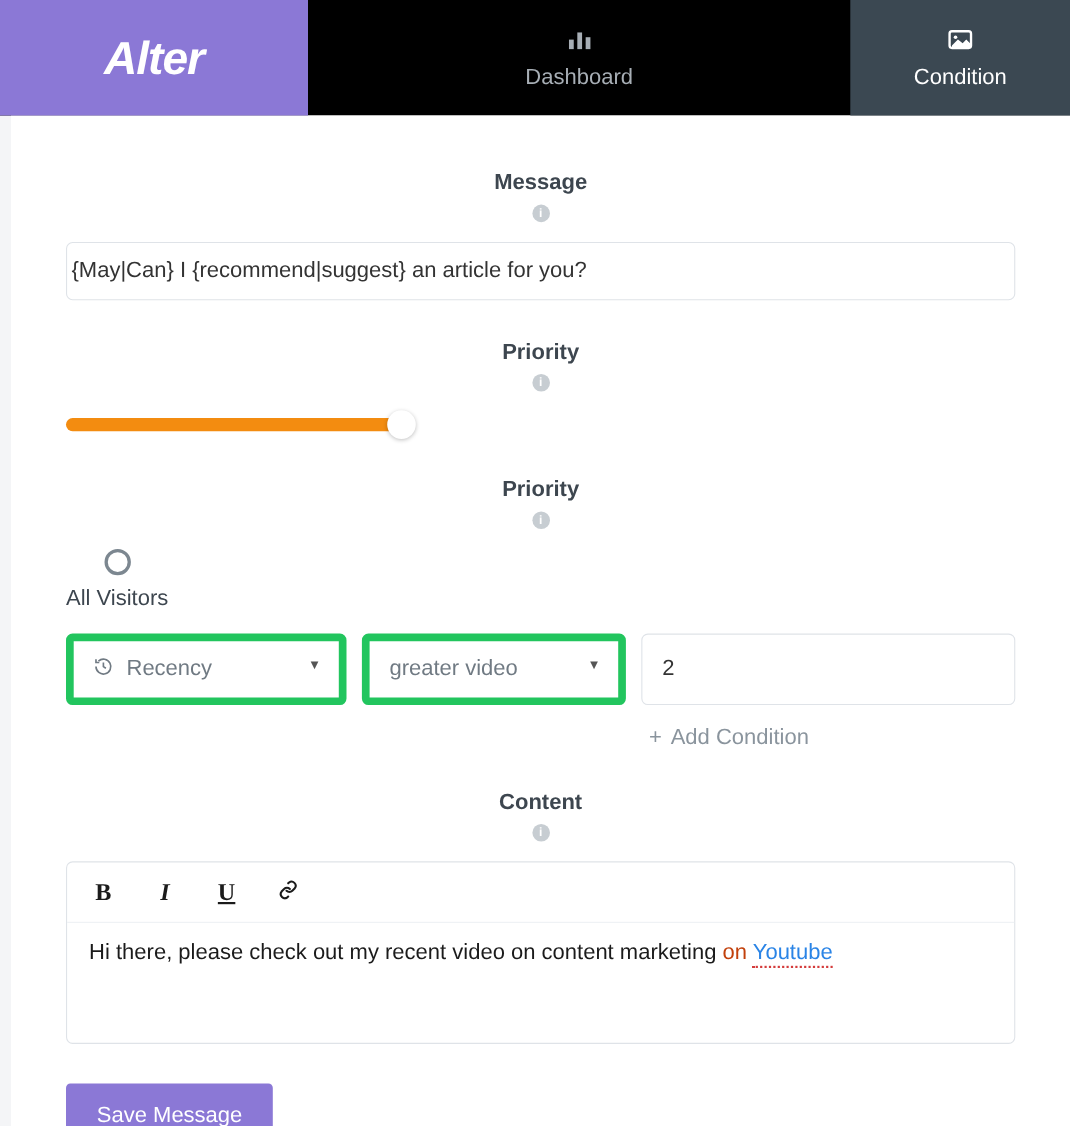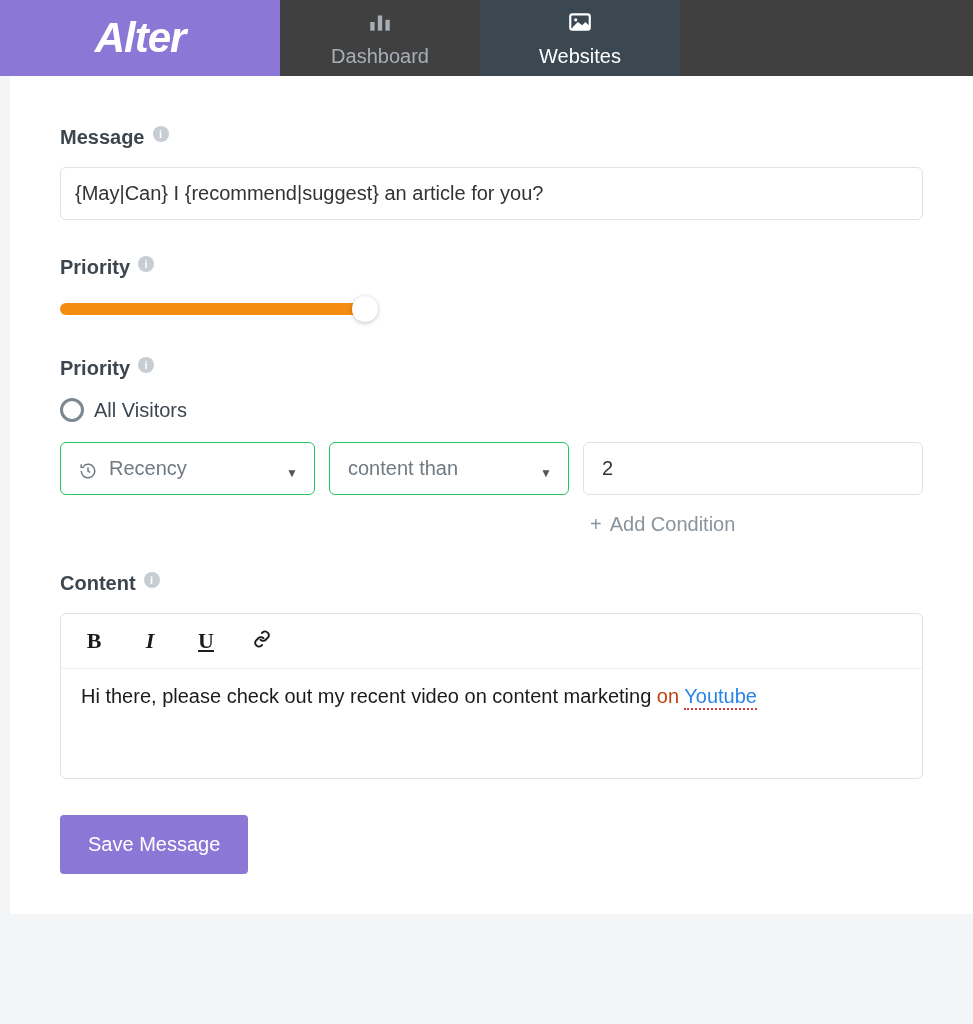--- a/index.html
+++ b/index.html
@@ -5,22 +5,23 @@
   * { box-sizing: border-box; margin: 0; padding: 0; }
   body {
     font-family: -apple-system, BlinkMacSystemFont, "Segoe UI", Helvetica, Arial, sans-serif;
     background: #f4f5f7;
     color: #333;
     width: 973px;
     overflow-x: hidden;
   }
   .topnav {
     display: flex;
-    height: 76px;
-    background: #404040;
+    height: 105px;
+    background: #000000;
+    justify-content: space-between;
   }
   .brand {
     width: 280px;
     background: #8b78d6;
     display: flex;
     align-items: center;
     justify-content: center;
   }
   .brand-logo {
     color: #fff;
@@ -46,41 +47,42 @@
   }
   .nav-item svg { width: 26px; height: 26px; }
   .content {
     background: #fff;
     margin-left: 10px;
     padding: 50px 50px 40px 50px;
   }
   .section { margin-bottom: 36px; }
   .section-label {
     display: flex;
-    align-items: flex-start;
+    align-items: center;
     gap: 8px;
     font-size: 20px;
     font-weight: 600;
     color: #3d464f;
     margin-bottom: 18px;
+    flex-direction: column;
   }
   .info-icon {
     width: 16px; height: 16px;
     border-radius: 50%;
     background: #c7cdd2;
     color: #fff;
     font-size: 11px;
     display: inline-flex;
     align-items: center;
     justify-content: center;
     font-weight: 700;
   }
   .text-input {
     width: 100%;
-    padding: 14px 14px;
+    padding: 14px 4px;
     font-size: 20px;
     color: #333;
     border: 1px solid #dfe3e8;
     border-radius: 6px;
     background: #fff;
   }
   .slider-wrap {
     position: relative;
     width: 320px;
     height: 24px;
@@ -111,20 +113,21 @@
     align-items: center;
     margin-bottom: 20px;
   }
   .radio-option {
     display: flex;
     align-items: center;
     gap: 10px;
     font-size: 20px;
     color: #3d464f;
     cursor: pointer;
+    flex-direction: column;
   }
   .radio-circle {
     width: 24px;
     height: 24px;
     border-radius: 50%;
     border: 3px solid #7c8790;
     display: flex;
     align-items: center;
     justify-content: center;
   }
@@ -142,28 +145,28 @@
     border-radius: 50%;
     background: #ef2f7b;
   }
   .condition-row {
     display: flex;
     gap: 14px;
     margin-bottom: 18px;
   }
   .select {
     position: relative;
-    border: 1px solid #22c55e;
+    border: 7px solid #22c55e;
     border-radius: 6px;
     background: #fff;
     padding: 14px 18px;
     font-size: 20px;
     color: #707a83;
     display: flex;
-    align-items: flex-end;
+    align-items: flex-start;
     gap: 12px;
     cursor: pointer;
   }
   .select.w1 { width: 255px; }
   .select.w2 { width: 240px; }
   .select .caret {
     position: absolute;
     right: 16px;
     font-size: 12px;
     color: #555;
@@ -244,21 +247,21 @@
         <rect x="17" y="10" width="4" height="10"></rect>
       </svg>
     <span>Dashboard</span>
   </div>
   <div class="nav-item active">
     <svg viewBox="0 0 24 24" fill="#fff">
         <rect x="3" y="5" width="18" height="14" rx="2" fill="none" stroke="#fff" stroke-width="2"></rect>
         <circle cx="8" cy="10" r="1.5"></circle>
         <path d="M5 17 L10 12 L14 15 L17 12 L21 16 L21 19 L5 19 Z"></path>
       </svg>
-    <span>Websites</span>
+    <span>Condition</span>
   </div>
 </div>
 
 <div class="content">
 
   <div class="section">
     <div class="section-label">
       <span>Message</span>
       <span class="info-icon">i</span>
     </div>
@@ -291,21 +294,21 @@
       <div class="select w1">
         <svg class="history-icon" viewBox="0 0 24 24" fill="none" stroke="#707a83" stroke-width="2">
             <path d="M3 12a9 9 0 1 0 3-6.7"></path>
             <polyline points="3 3 3 7 7 7"></polyline>
             <polyline points="12 7 12 12 15 14"></polyline>
           </svg>
         <span>Recency</span>
         <span class="caret">▼</span>
       </div>
       <div class="select w2">
-        <span>content than</span>
+        <span>greater video</span>
         <span class="caret">▼</span>
       </div>
       <input class="cond-input" type="text" value="2" style="">
     </div>
     <div class="add-condition">
       <span>+</span>
       <span>Add Condition</span>
     </div>
   </div>
 

